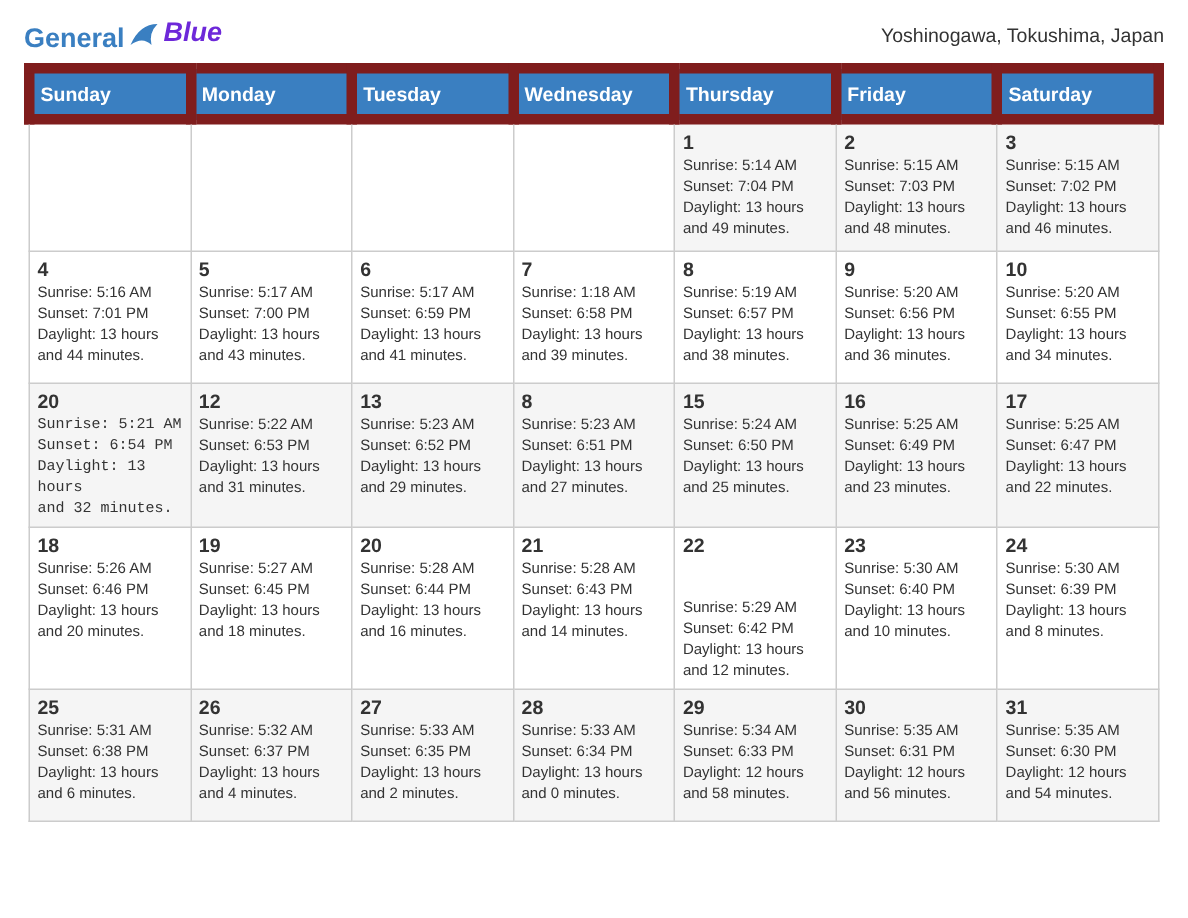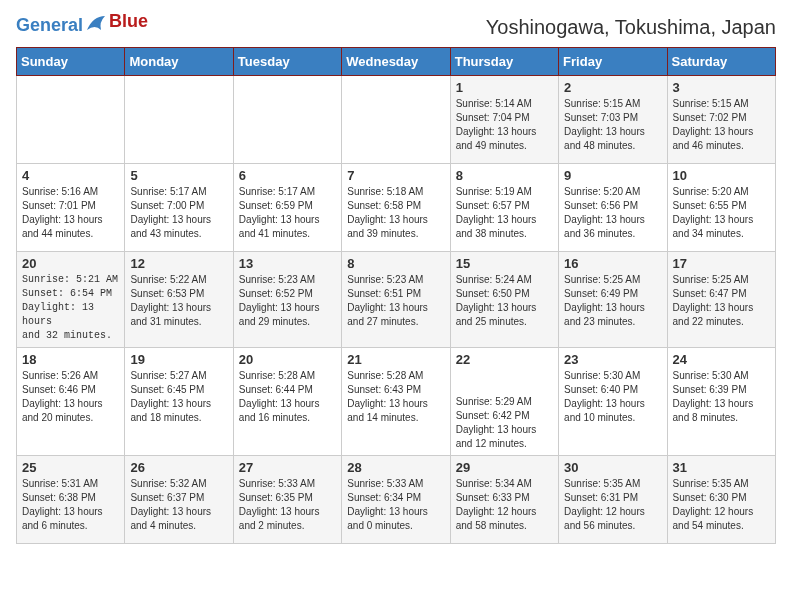--- a/index.html
+++ b/index.html
@@ -32,37 +32,37 @@
     }
     .title-block {
       text-align: right;
     }
     .title-block h1 {
       font-size: 36px;
       font-weight: bold;
       color: #333;
     }
     .title-block h2 {
-      font-size: 20px;
+      font-size: 13px;
       font-weight: normal;
       color: #333;
     }
     table {
       width: 100%;
       border-collapse: collapse;
       table-layout: fixed;
     }
     thead tr th {
       background: #3a7fc1;
       color: #fff;
       font-size: 13px;
       font-weight: bold;
       padding: 6px 4px;
       text-align: left;
-      border: 1px solid #7f1d1d;
+      border: 7px solid #7f1d1d;
     }
     tbody tr td {
       border: 1px solid #ccc;
       vertical-align: top;
       padding: 4px 5px;
       font-size: 10.5px;
       color: #333;
       height: 88px;
       background: #fff;
     }
@@ -90,21 +90,21 @@
   <div class="logo">
     <div style="display:flex; align-items:center;">
       <span class="logo-text">
         <span>General</span>
       </span>
       <svg width="22" height="18" viewBox="0 0 22 18" style="margin-left:2px; margin-top:-4px;">
         <path d="M2,16 Q8,2 20,2 Q14,8 16,16 Q10,10 2,16Z" fill="#3a7fc1"></path>
       </svg>
     </div>
     <div style="margin-top:-4px; padding-left:2px;">
-      <span class="logo-text" style="color:#b91c1c; font-size:18px; font-weight:bold;">Blue</span>
+      <span class="logo-text" style="color:#6d28d9; font-size:18px; font-weight:bold;font-style:italic;">Blue</span>
     </div>
   </div>
   <div class="title-block">
     <h2>Yoshinogawa, Tokushima, Japan</h2>
   </div>
 </div>
 
 <table>
   <thead>
     <tr>
@@ -162,21 +162,21 @@
         </td>
         <td>
           <div class="day-number">6</div>
           <div class="day-detail" style="white-space: pre-line;">Sunrise: 5:17 AM
 Sunset: 6:59 PM
 Daylight: 13 hours
 and 41 minutes.</div>
         </td>
         <td>
           <div class="day-number">7</div>
-          <div class="day-detail" style="white-space: pre-line;">Sunrise: 5:18 AM
+          <div class="day-detail" style="white-space: pre-line;">Sunrise: 1:18 AM
 Sunset: 6:58 PM
 Daylight: 13 hours
 and 39 minutes.</div>
         </td>
         <td>
           <div class="day-number">8</div>
           <div class="day-detail" style="white-space: pre-line;">Sunrise: 5:19 AM
 Sunset: 6:57 PM
 Daylight: 13 hours
 and 38 minutes.</div>

